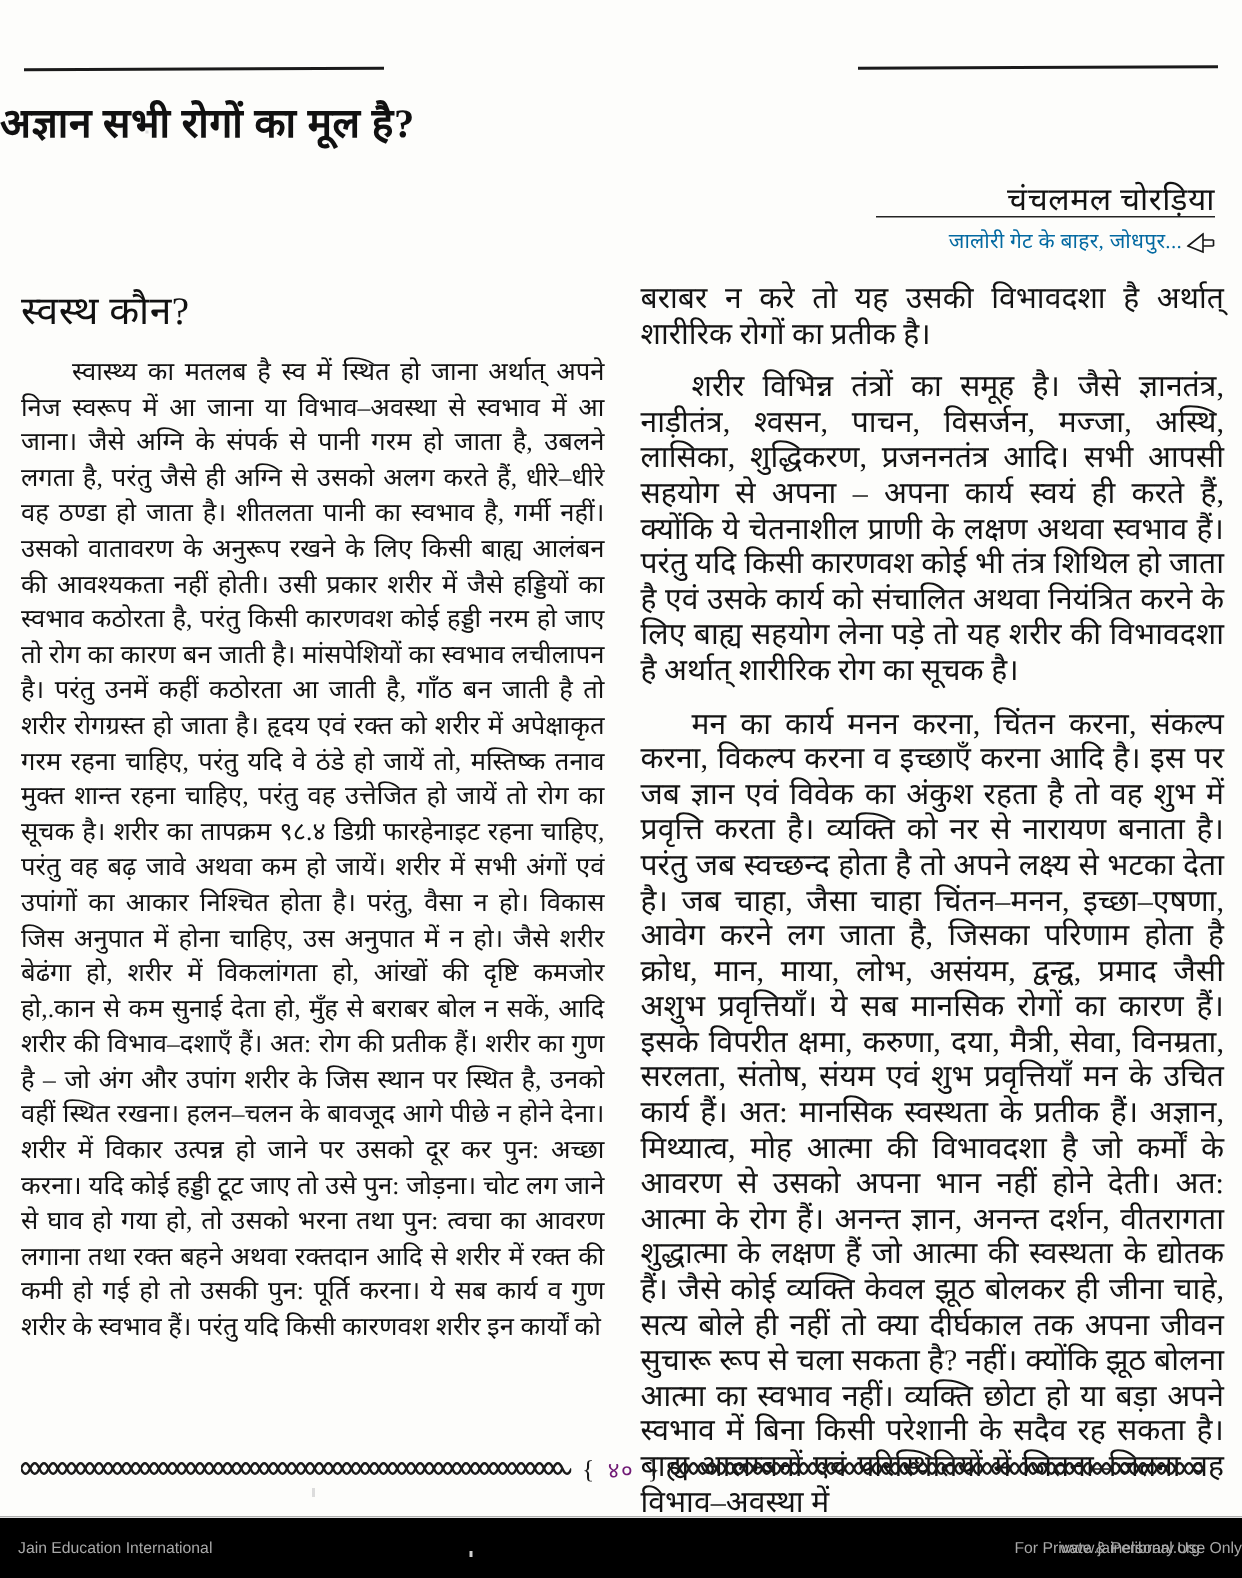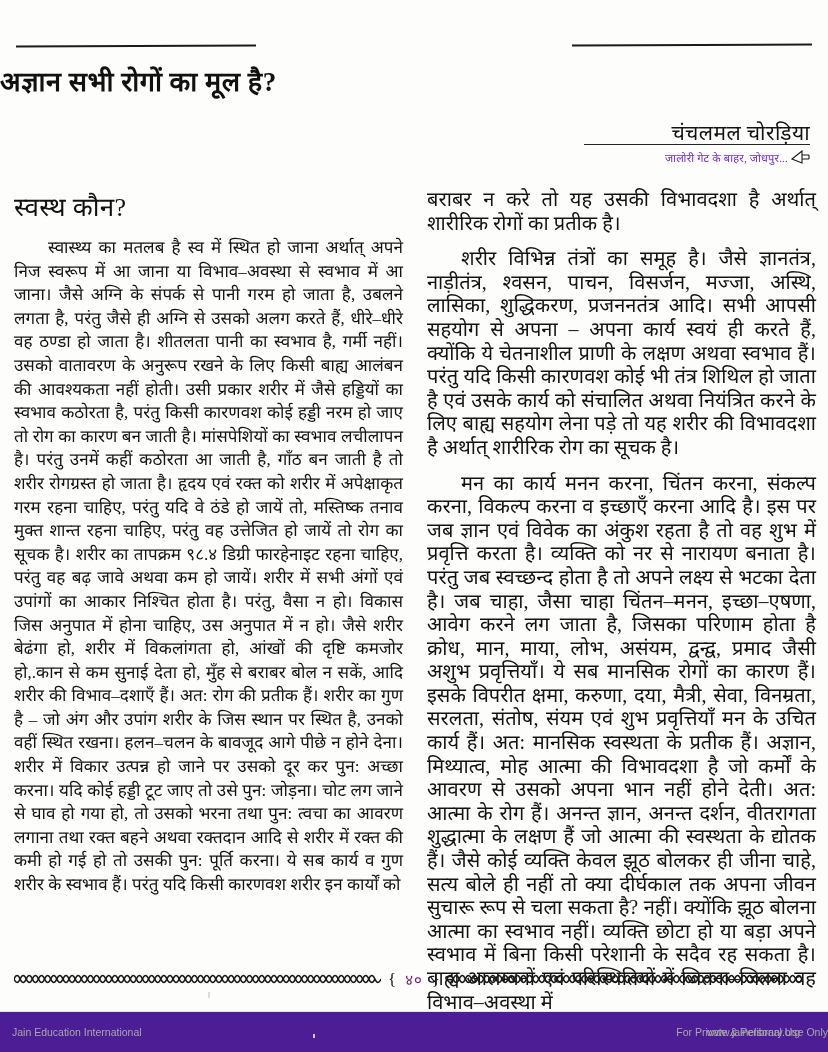--- a/index.html
+++ b/index.html
@@ -70,22 +70,22 @@
     text-align: right;
   }
   .author-name {
     font-size: 21px;
     font-weight: normal;
     color: #121212;
     letter-spacing: 0.4px;
   }
   .author-address {
     margin-top: 4px;
-    font-size: 11px;
-    color: #6d28d9;
+    font-size: 14px;
+    color: #0369a1;
     letter-spacing: 0.2px;
     display: flex;
     align-items: flex-end;
     justify-content: flex-end;
     gap: 3px;
   }
   .author-address-rule {
     position: absolute;
     top: 144px;
     right: 18px;
@@ -176,21 +176,21 @@
     bottom: 0;
     left: 0;
     width: 828px;
     height: 40px;
     border-top: 1px solid #e2e2e2;
     display: flex;
     align-items: center;
     font-family: "Liberation Sans", "DejaVu Sans", sans-serif;
     font-size: 10.5px;
     color: #a8a8a8;
-    background: #4c1d95;
+    background: #000000;
   }
   .scan-footer .sf-left {
     position: absolute;
     left: 12px;
   }
   .scan-footer .sf-center {
     position: absolute;
     left: 0;
     width: 828px;
     text-align: right;

